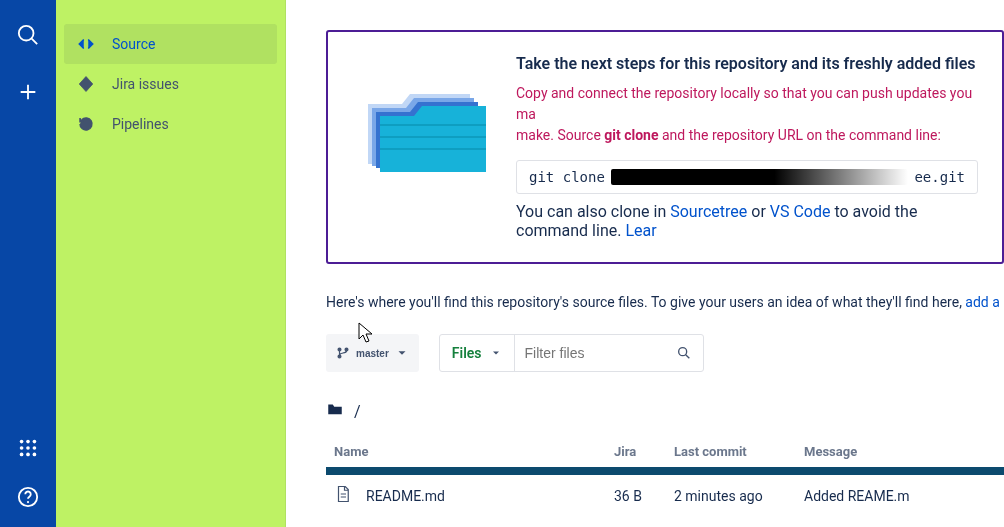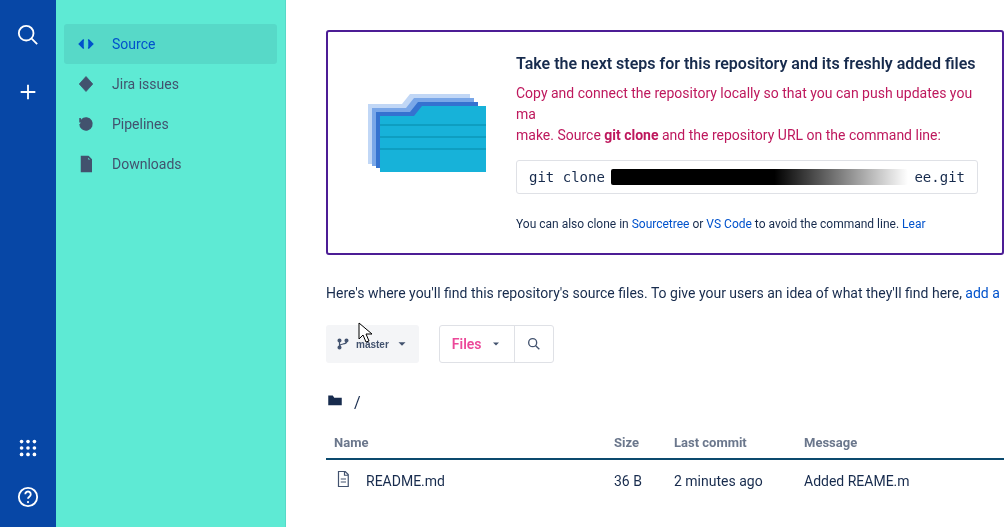--- a/index.html
+++ b/index.html
@@ -22,21 +22,21 @@
     align-items: center;
     padding-top: 24px;
   }
   .rail-top { flex: 1; display:flex; flex-direction:column; align-items:center; gap: 32px;}
   .rail-bottom { display:flex; flex-direction:column; align-items:center; gap: 24px; padding-bottom: 16px;}
   .rail svg { fill: #fff; width: 22px; height: 22px; }
   .rail-item { cursor:pointer; }
   
   .sidebar {
     width: 230px;
-    background: #5eead4;
+    background: #bef264;
     border-right: 1px solid rgba(9,30,66,0.08);
     padding-top: 24px;
   }
   .sidebar ul { list-style: none; padding: 0 8px;}
   .sidebar li {
     display: flex;
     align-items: center;
     padding: 8px 10px;
     border-radius: 3px;
     cursor: pointer;
@@ -91,21 +91,21 @@
     font-family: ui-monospace, Menlo, Consolas, monospace;
     background:#fff;
   }
   .clone-redact {
     flex:1;
     height:16px;
     margin: 0 6px;
     background: linear-gradient(to right, #000 0%, #000 55%, rgba(0,0,0,0) 100%);
     border-radius:2px;
   }
-  .card-sub { margin-top:23px; font-size:12px;}
+  .card-sub { margin-top:8px; font-size:16px;}
   a.link { color:#0052CC; text-decoration:none;}
   .hint { margin-top: 30px; font-size:14px;}
   
   .controls {
     display:flex;
     gap: 20px;
     margin-top: 24px;
     align-items:center;
   }
   .btn {
@@ -131,21 +131,21 @@
     align-items:center;
   }
   .filter-type {
     padding:0 12px;
     height:100%;
     display:flex;
     align-items:center;
     gap:8px;
     border-right:1px solid #DFE1E6;
     font-weight:600;
-    color:#ec4899;
+    color:#15803d;
     cursor:pointer;
   }
   .filter-input {
     border:none;
     outline:none;
     padding: 0 10px;
     font-size:14px;
     width: 150px;
     height:100%;
   }
@@ -162,21 +162,21 @@
     width: 100%;
     margin-top: 14px;
     border-collapse: collapse;
   }
   th {
     text-align:left;
     font-size:13px;
     font-weight:700;
     color:#6B778C;
     padding: 8px 8px;
-    border-bottom: 2px solid #0c4a6e;
+    border-bottom: 8px solid #0c4a6e;
   }
   td {
     padding: 10px 8px;
     font-size:14px;
     color:#172B4D;
   }
   .file-icon svg { width:18px; height:18px; fill:none; stroke:#42526E; stroke-width:1.6;}
   td.name-cell { display:flex; align-items:center; gap:14px;}
   .cursor-arrow {
     position:absolute;
@@ -243,28 +243,20 @@
       </span>
       <span>Jira issues</span>
     </li>
     <li>
       <span class="sicon">
         <svg viewBox="0 0 24 24" fill="none">
             <path stroke-width="2" d="M4 12a8 8 0 1 0 2.3-5.6M4 4v5h5"></path>
           </svg>
       </span>
       <span>Pipelines</span>
-    </li>
-    <li>
-      <span class="sicon">
-        <svg viewBox="0 0 24 24" fill="none">
-            <path stroke-width="2" d="M6 2h9l4 4v16H6zM14 2v5h5"></path>
-          </svg>
-      </span>
-      <span>Downloads</span>
     </li>
   </ul>
 </div>
 
 <div class="main">
 
   <div class="card">
     <div class="folder-illus">
       <svg viewBox="0 0 140 120">
         <path d="M16 40 L50 40 L58 30 L118 30 L118 100 L16 100 Z" fill="#C1D7F6"></path>
@@ -310,20 +302,21 @@
           <path d="M6 9l6 6 6-6"></path>
         </svg>
     </button>
     <div class="filter-box">
       <div class="filter-type">
         <span>Files</span>
         <svg viewBox="0 0 24 24" width="12" height="12">
             <path fill="#42526E" d="M6 9l6 6 6-6"></path>
           </svg>
       </div>
+      <input class="filter-input" type="text" placeholder="Filter files" style="">
       <div class="filter-search">
         <svg viewBox="0 0 24 24" width="16" height="16" fill="none" stroke="#42526E" stroke-width="2">
             <circle cx="10" cy="10" r="6"></circle>
             <path d="m20 20-5.5-5.5"></path>
           </svg>
       </div>
     </div>
   </div>
 
   <div class="path">
@@ -332,21 +325,21 @@
           <path d="M3 6h6l2 3h10v10H3z"></path>
         </svg>
     </span>
     <span>/</span>
   </div>
 
   <table>
     <thead>
       <tr>
         <th style="width:280px">Name</th>
-        <th style="width:60px">Size</th>
+        <th style="width:60px">Jira</th>
         <th style="width:130px">Last commit</th>
         <th>Message</th>
       </tr>
     </thead>
     <tbody>
       <tr>
         <td class="name-cell">
           <span class="file-icon">
             <svg viewBox="0 0 24 24">
                 <path d="M6 2h9l4 4v16H6zM14 2v5h5M9 12h7M9 16h7"></path>

